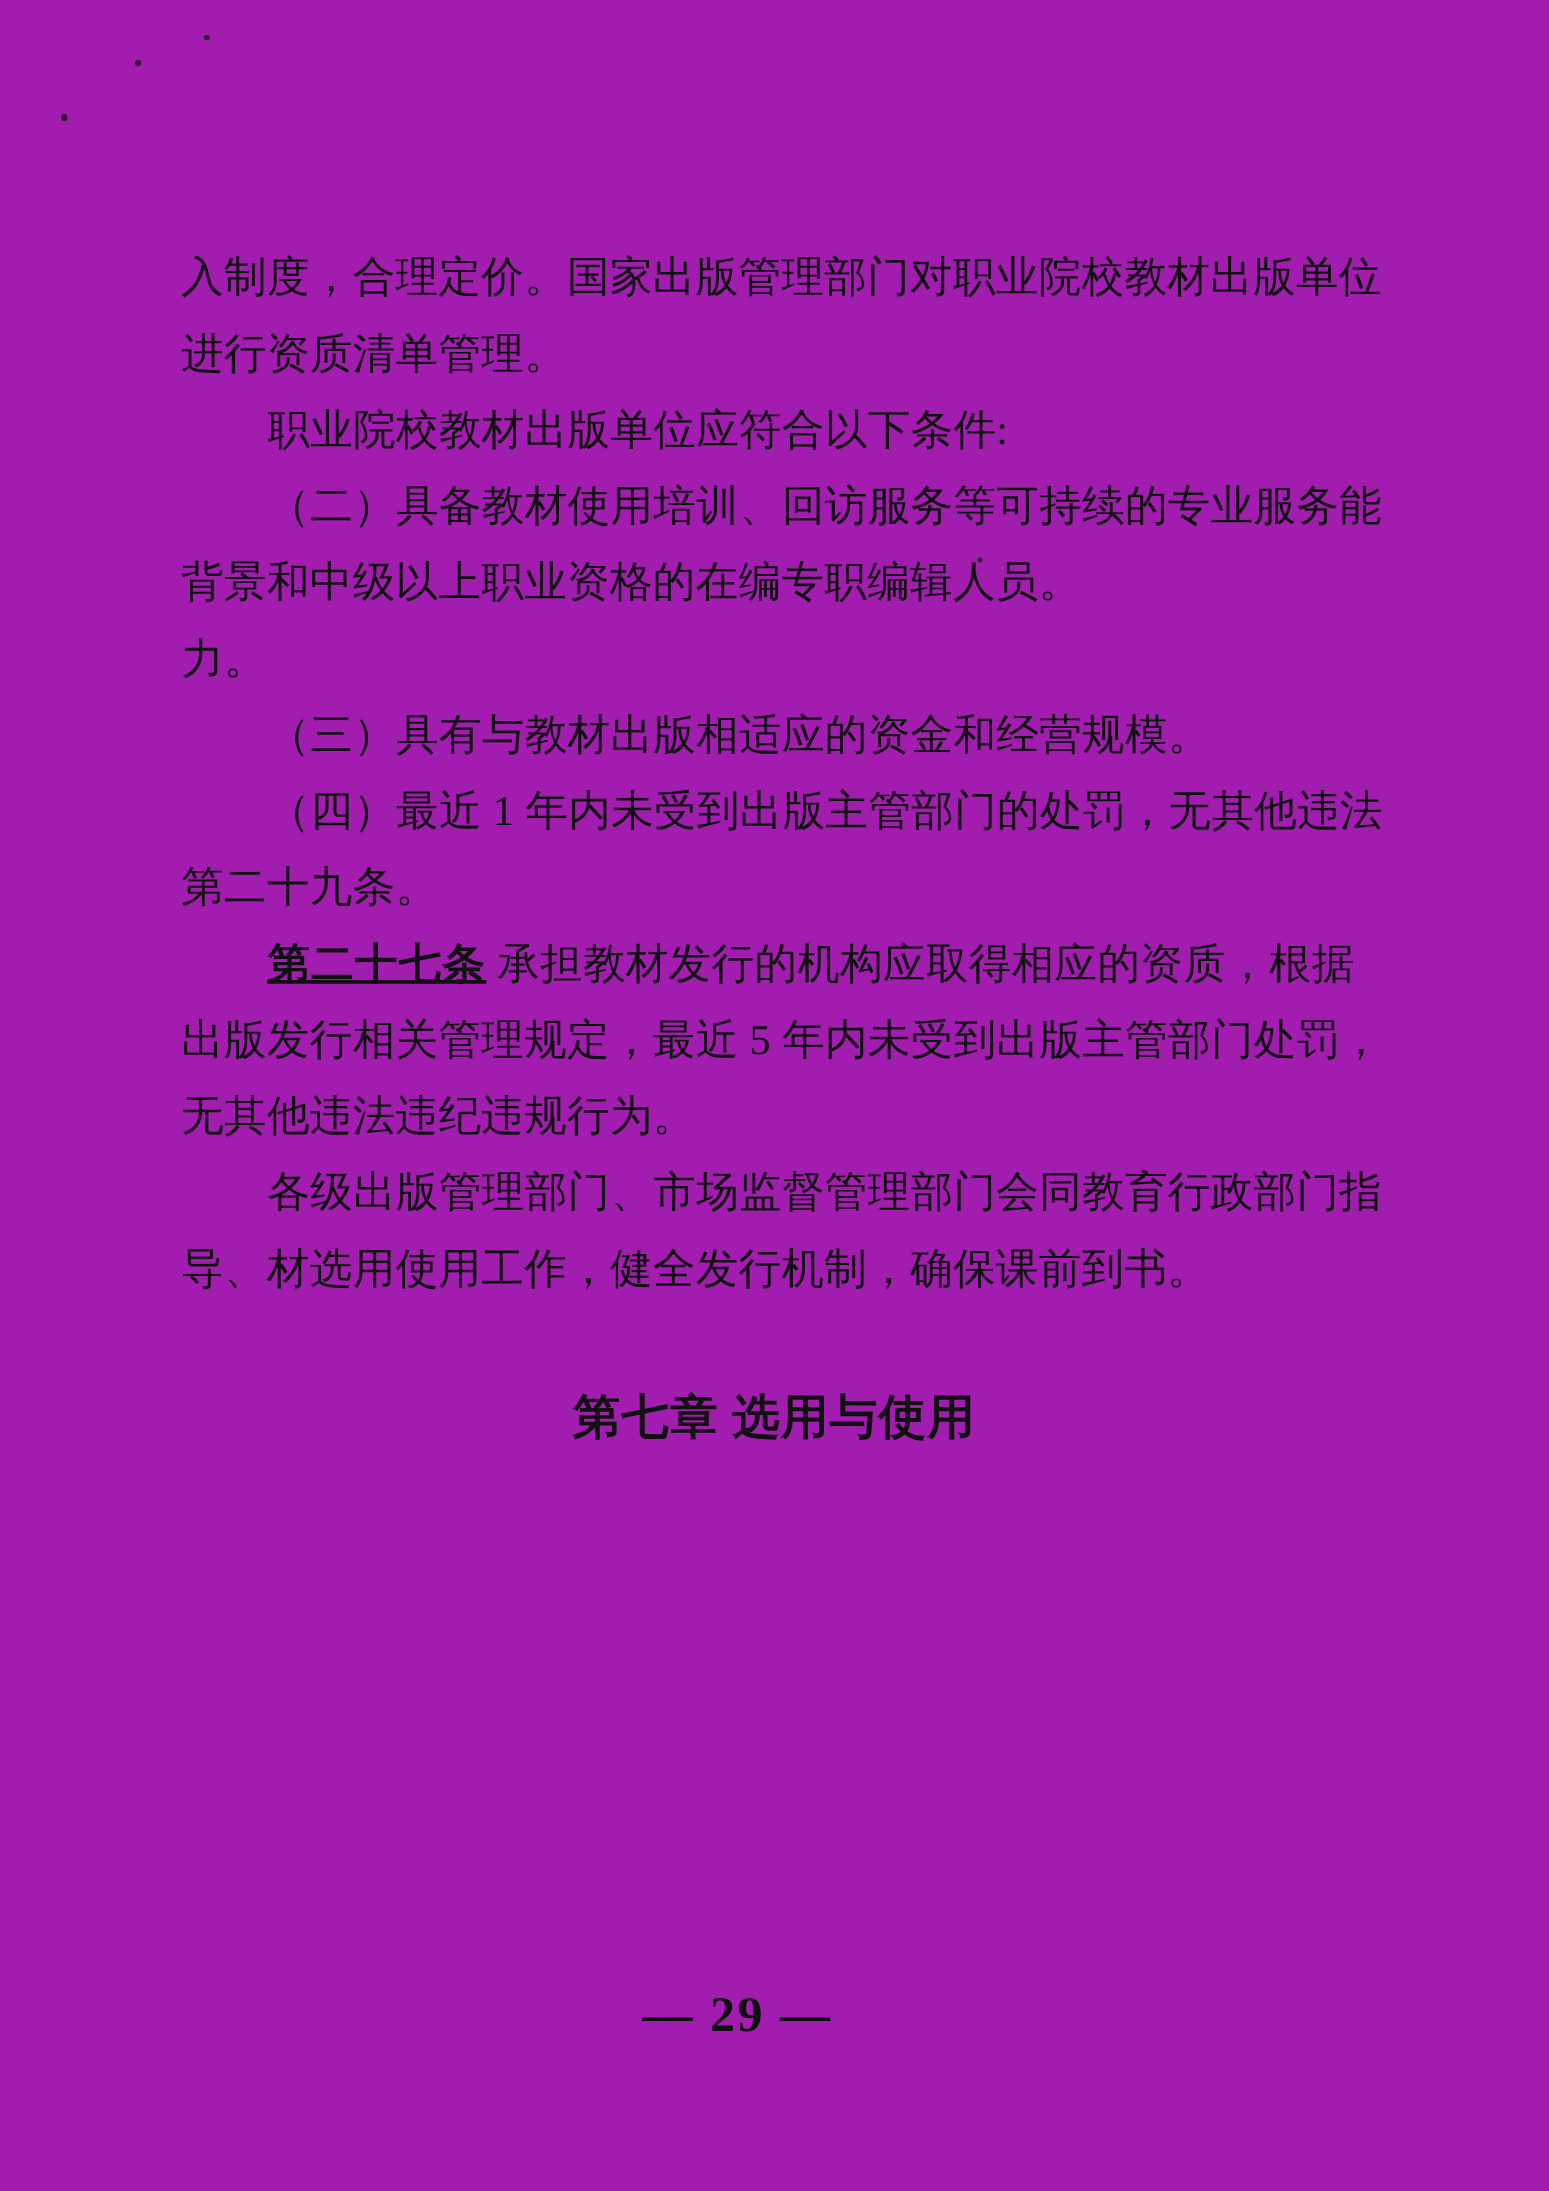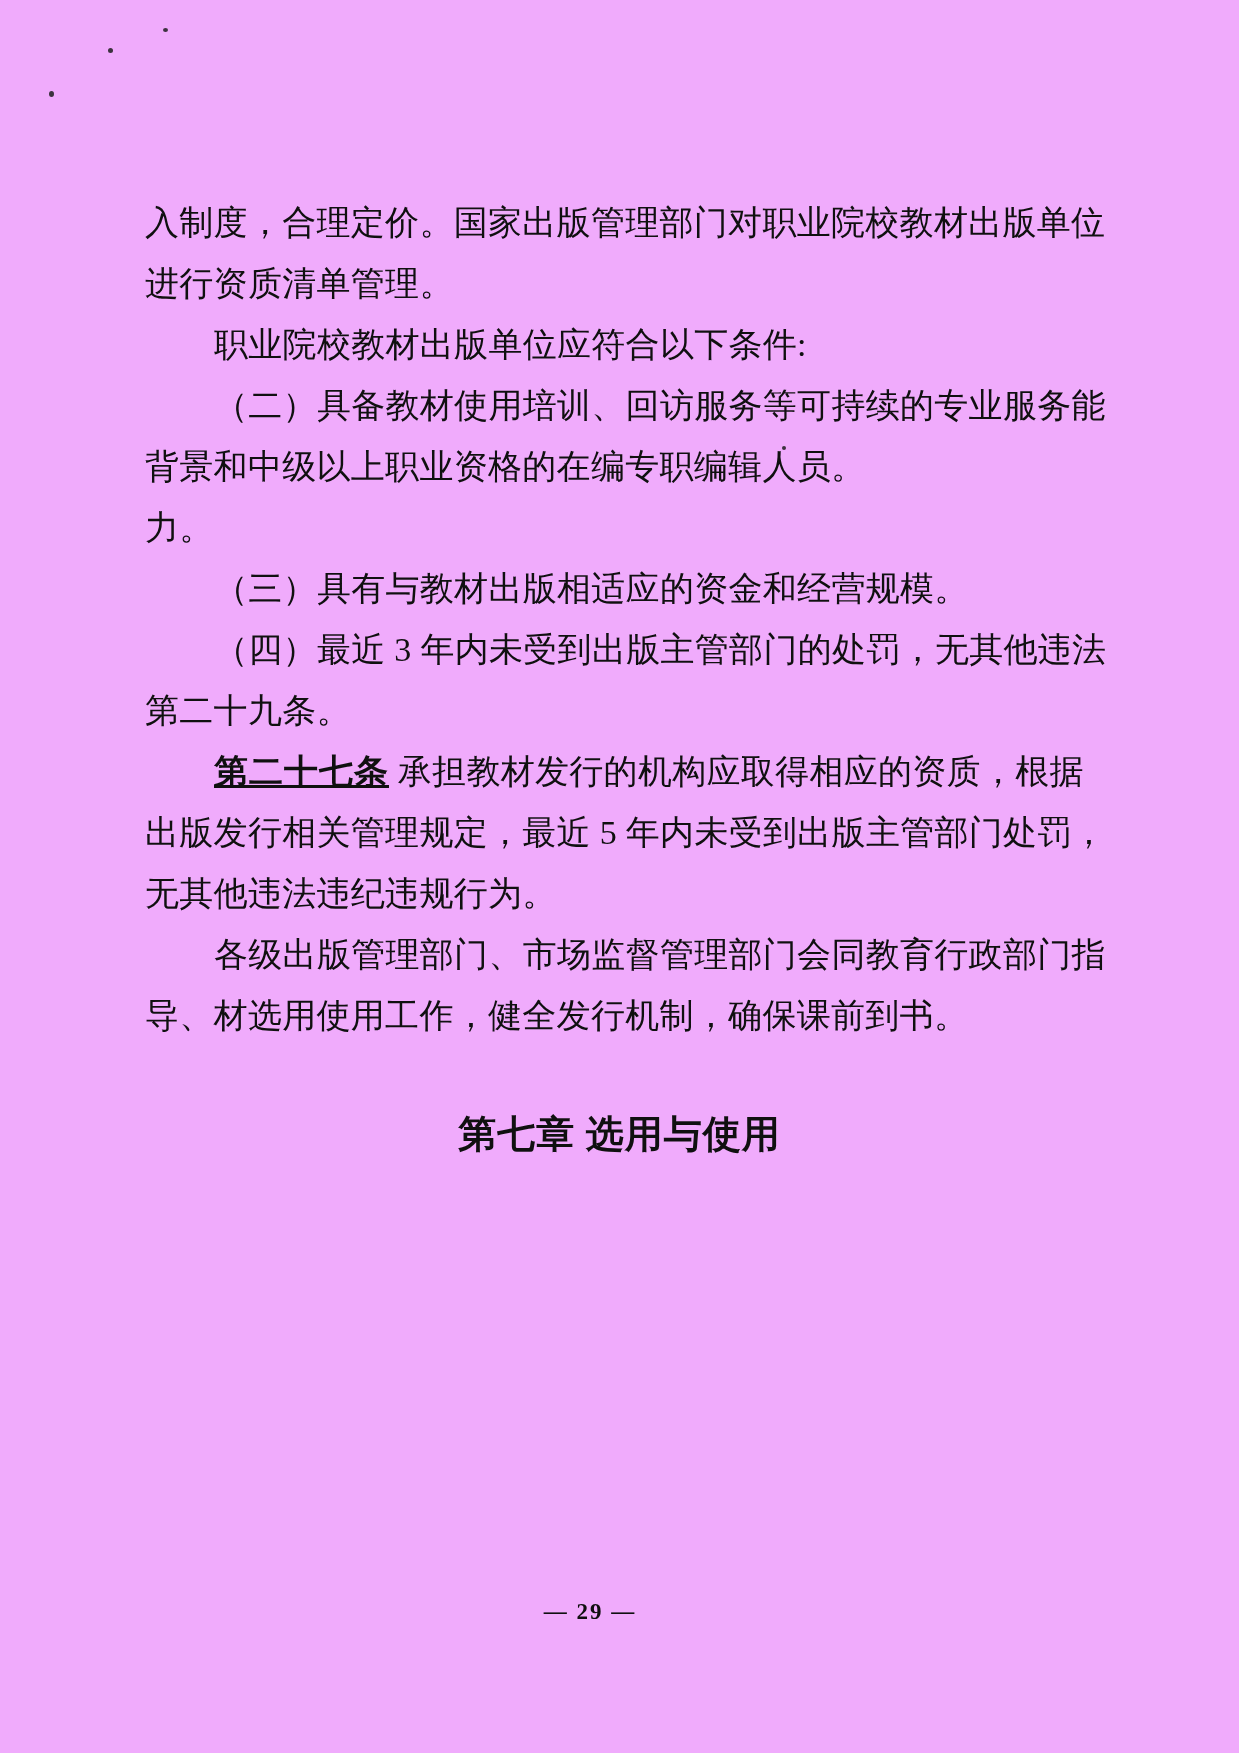--- a/index.html
+++ b/index.html
@@ -8,21 +8,21 @@
     width: 1239px;
     height: 1753px;
     position: relative;
     font-family: "Liberation Serif", "DejaVu Serif", serif;
     color: #101010;
     overflow: hidden;
   }
   .page {
     position: absolute;
     inset: 0;
-    background: #f0abfc;
+    background: #a21caf;
     padding-left: 37px;
   }
   .block {
     position: absolute;
     left: 145px;
     width: 965px;
   }
   .block-top { top: 192px; }
   .block-bottom { top: 1292px; }
   .line {
@@ -44,21 +44,21 @@
     line-height: 46px;
     font-weight: 700;
     letter-spacing: 1px;
   }
   .footer {
     position: absolute;
     top: 1592px;
     left: 0;
     width: 1180px;
     text-align: center;
-    font-size: 23px;
+    font-size: 40px;
     line-height: 40px;
     font-weight: 700;
     letter-spacing: 2px;
   }
   .speck {
     position: absolute;
     background: #1c1c1c;
     border-radius: 50%;
     opacity: 0.85;
   }
@@ -77,21 +77,21 @@
   <span class="speck s4"></span>
 
   <div class="block block-top" id="block-top">
       <div class="line">入制度，合理定价。国家出版管理部门对职业院校教材出版单位</div>
       <div class="line">进行资质清单管理。</div>
       <div class="line indent">职业院校教材出版单位应符合以下条件:</div>
       <div class="line indent">（二）具备教材使用培训、回访服务等可持续的专业服务能</div>
       <div class="line">背景和中级以上职业资格的在编专职编辑人员。</div>
       <div class="line">力。</div>
       <div class="line indent">（三）具有与教材出版相适应的资金和经营规模。</div>
-      <div class="line indent">（四）最近 3 年内未受到出版主管部门的处罚，无其他违法</div>
+      <div class="line indent">（四）最近 1 年内未受到出版主管部门的处罚，无其他违法</div>
       <div class="line">第二十九条。</div>
       <div class="line indent"><b>第二十七条</b> 承担教材发行的机构应取得相应的资质，根据</div>
       <div class="line">出版发行相关管理规定，最近 5 年内未受到出版主管部门处罚，</div>
       <div class="line">无其他违法违纪违规行为。</div>
       <div class="line indent">各级出版管理部门、市场监督管理部门会同教育行政部门指</div>
       <div class="line">导、材选用使用工作，健全发行机制，确保课前到书。</div>
     </div>
 
   <div class="chapter">第七章 选用与使用</div>
 

